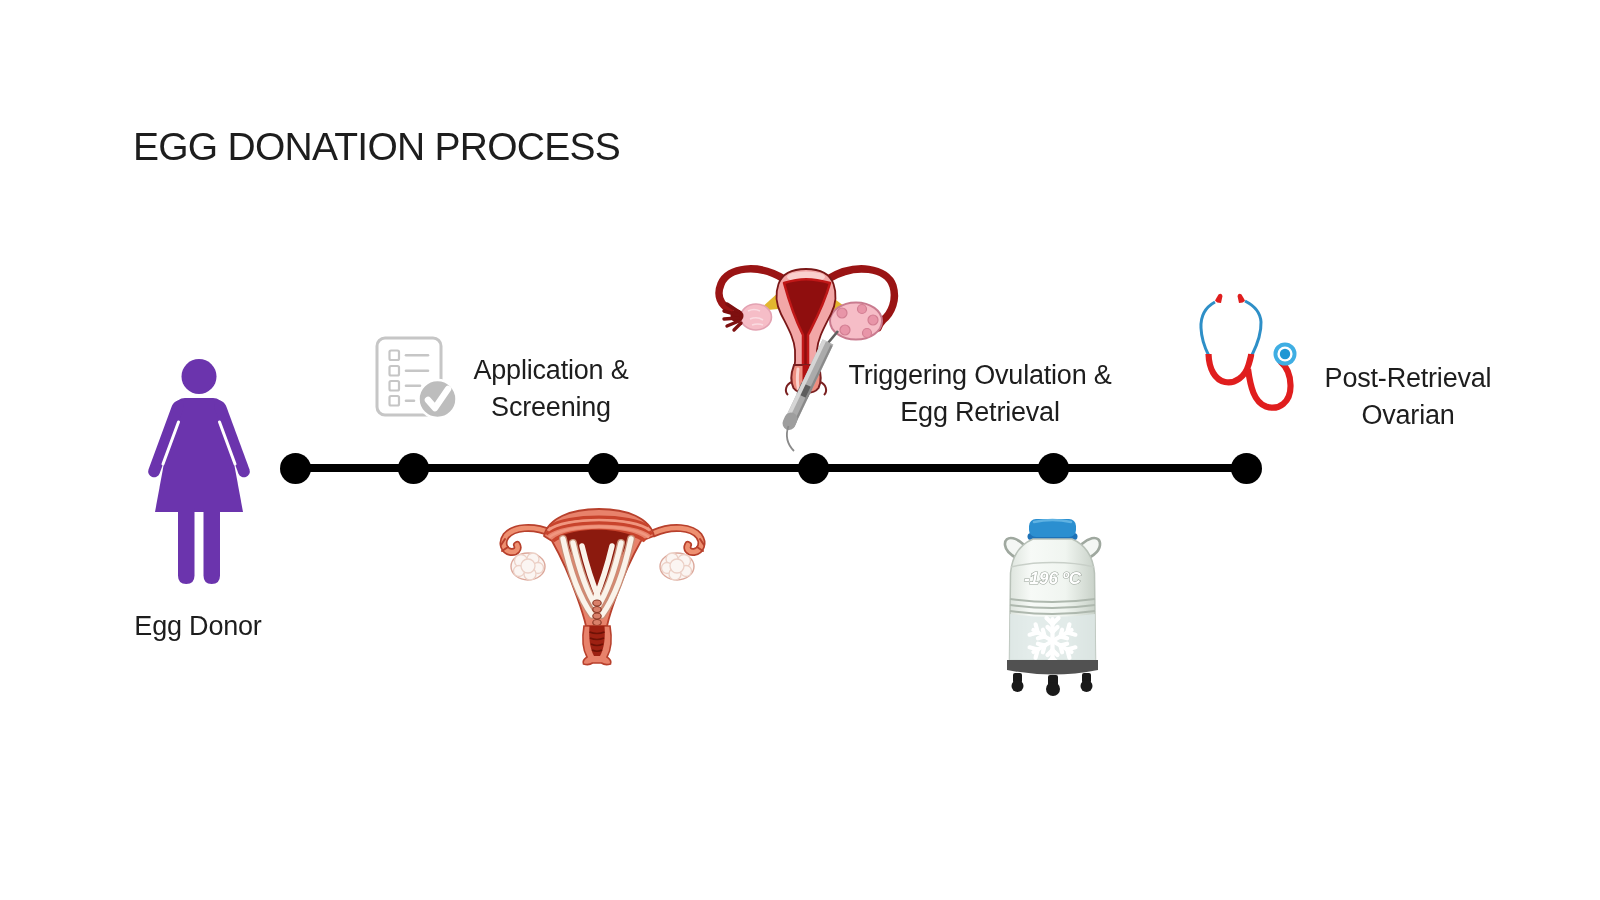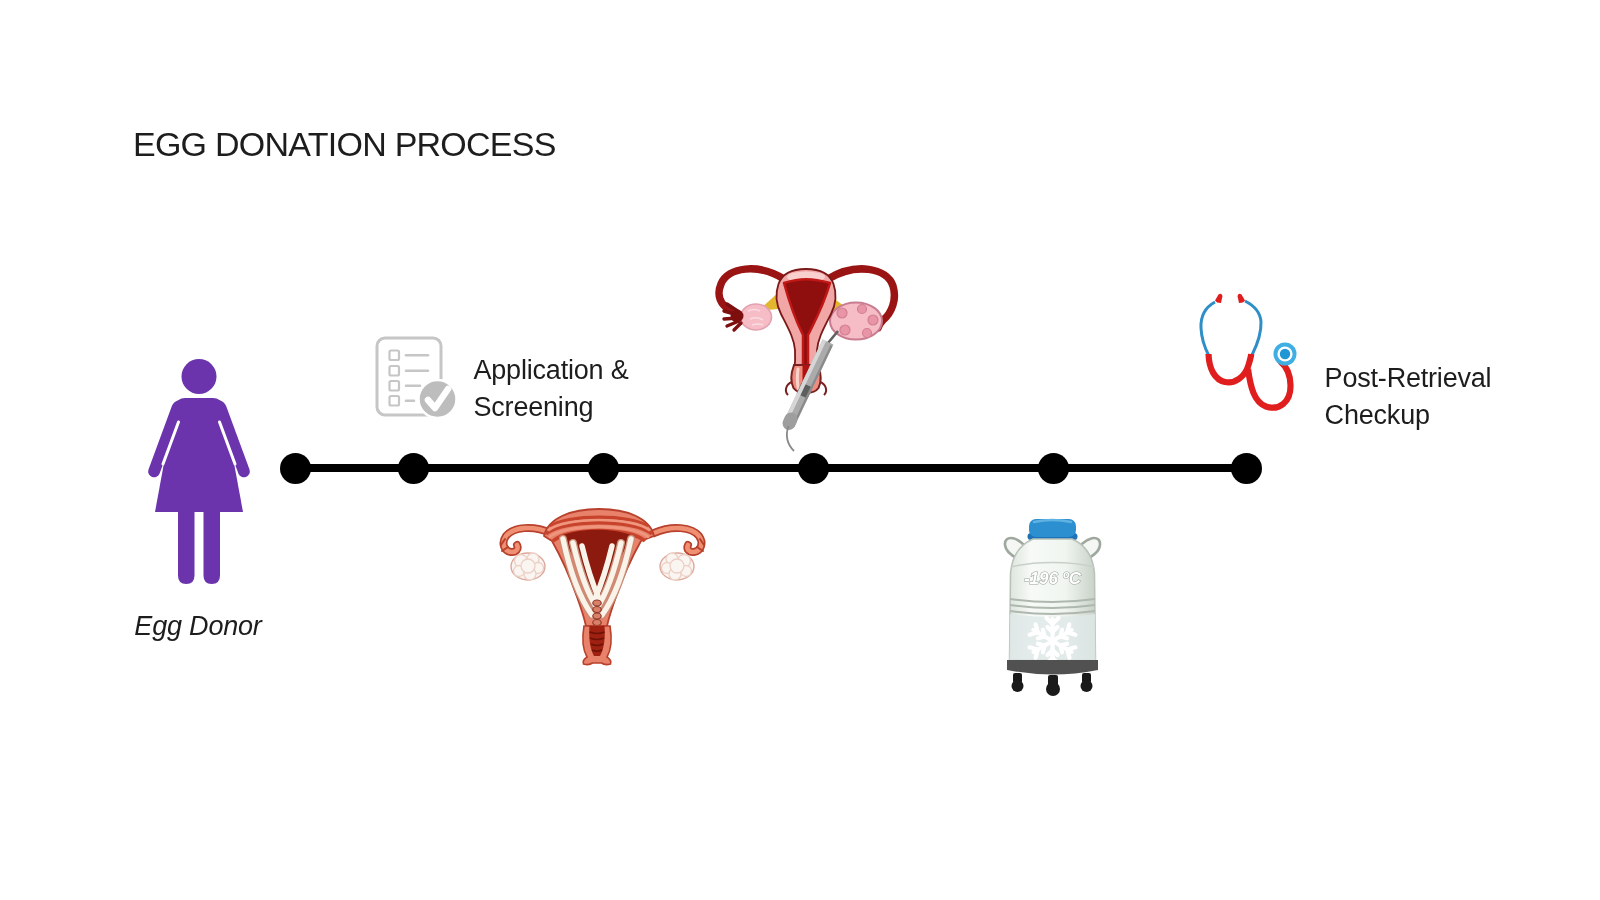--- a/index.html
+++ b/index.html
@@ -9,21 +9,21 @@
     position: relative;
     width: 1600px;
     height: 900px;
     background: var(--c-background, #fff);
     overflow: hidden;
   }
   .title {
     position: absolute;
     left: 133px;
     top: 125px;
-    font-size: 34px;
+    font-size: 39px;
     font-weight: 400;
     letter-spacing: -0.75px;
     color: var(--c-text, #1d1d1d);
     white-space: nowrap;
   }
   .timeline-line {
     position: absolute;
     left: 295px;
     top: 464px;
     width: 952px;
@@ -38,20 +38,21 @@
     background: var(--c-timeline, #000);
     top: 452.5px;
   }
   .step-label {
     position: absolute;
     transform: translateX(-50%);
     font-size: 27px;
     line-height: 37px;
     letter-spacing: -0.2px;
     color: var(--c-text, #1d1d1d);
+    text-align: center;
     white-space: pre-line;
   }
   .icon-abs { position: absolute; }
 </style>
 </head>
 <body>
 
 <div class="canvas">
 
   <div class="title">EGG DONATION PROCESS</div>
@@ -73,21 +74,21 @@
       <path d="M 36,50 C 31,50 28,53 26.5,57 L 3.5,119.5 A 5.9,5.9 0 0 0 14.6,123.5 L 38,60 C 39.5,55 39.5,50 36,50 Z"></path>
       <path d="M 72,50 C 77,50 80,53 81.5,57 L 104.5,119.5 A 5.9,5.9 0 0 1 93.4,123.5 L 70,60 C 68.5,55 68.5,50 72,50 Z"></path>
       <path d="M 33,158 L 49.5,158 L 49.5,225.5 Q 49.5,234 41.2,234 Q 33,234 33,225.5 Z"></path>
       <path d="M 58.5,158 L 75,158 L 75,225.5 Q 75,234 66.7,234 Q 58.5,234 58.5,225.5 Z"></path>
     </g>
     <g stroke="#ffffff" stroke-width="3" stroke-linecap="round">
       <line x1="33.5" y1="72" x2="18" y2="114"></line>
       <line x1="74.5" y1="72" x2="90" y2="114"></line>
     </g>
   </svg>
-  <div class="step-label" style="left:198px; top:608px;font-style:italic;">Egg Donor</div>
+  <div class="step-label" style="left:198px; top:608px;">Egg Donor</div>
 
   <svg class="icon-abs" style="left:370px; top:330px;" width="92" height="94" viewBox="0 0 92 94">
     <g fill="none" stroke="var(--c-icon-gray,#c6c6c6)">
       <rect x="7" y="8" width="64" height="77" rx="8" stroke-width="3" fill="#ffffff"></rect>
       <rect x="19.5" y="20.5" width="9.5" height="9.5" rx="1.5" stroke-width="2.2"></rect>
       <rect x="19.5" y="36" width="9.5" height="9.5" rx="1.5" stroke-width="2.2"></rect>
       <rect x="19.5" y="51" width="9.5" height="9.5" rx="1.5" stroke-width="2.2"></rect>
       <rect x="19.5" y="66" width="9.5" height="9.5" rx="1.5" stroke-width="2.2"></rect>
       <g stroke-width="2.6" stroke-linecap="round">
         <line x1="36" y1="25.2" x2="58" y2="25.2"></line>
@@ -222,20 +223,22 @@
     <path d="M 88,114 C 87,122 87,128 88.5,134" fill="none" stroke="#fbd9d4" stroke-width="3" stroke-linecap="round" opacity="0.9"></path>
 
     <line x1="128" y1="76" x2="118" y2="88" stroke="#606060" stroke-width="2.6"></line>
     <line x1="118" y1="87" x2="79" y2="169" stroke="#ababab" stroke-width="12"></line>
     <line x1="97" y1="130" x2="92" y2="141" stroke="#5e5e5e" stroke-width="12"></line>
     <line x1="114.5" y1="85" x2="76.5" y2="165" stroke="#d6d6d6" stroke-width="4"></line>
     <line x1="121.5" y1="90.5" x2="83" y2="171.5" stroke="#8a8a8a" stroke-width="2.2"></line>
     <line x1="81" y1="164" x2="79" y2="168.5" stroke="#9e9e9e" stroke-width="13" stroke-linecap="round"></line>
     <path d="M 78.5,171 C 75,181 77,189 84,196" fill="none" stroke="#8a8a8a" stroke-width="1.8"></path>
   </svg>
+  <div class="step-label" style="left:980px; top:357px;">Triggering Ovulation &amp;
+Egg Retrieval</div>
 
   <svg class="icon-abs" style="left:1000px; top:515px;" width="105" height="185" viewBox="0 0 105 185">
     <defs>
       <linearGradient id="tankBody" x1="0" y1="0" x2="1" y2="0">
         <stop offset="0" stop-color="#dde4dd"></stop>
         <stop offset="0.25" stop-color="#f7faf7"></stop>
         <stop offset="0.65" stop-color="#f0f5f0"></stop>
         <stop offset="1" stop-color="#c8d1c8"></stop>
       </linearGradient>
     </defs>
@@ -299,15 +302,15 @@
     </g>
 
     <path d="M 13.5,64 C 14,79 20,90 30,92 C 40,94 50,87 53.5,75 C 55,70 56,67 56.2,64" fill="none" stroke="var(--c-steth-red,#e01e1e)" stroke-width="6.2"></path>
     <path d="M 53,79 C 55.5,97 59,112 71,116.5 C 84,121 96,112 95.5,95 C 95.2,83 91,76 85,71" fill="none" stroke="var(--c-steth-red,#e01e1e)" stroke-width="6.2"></path>
 
     <circle cx="90" cy="64" r="11.5" fill="#3faee3"></circle>
     <circle cx="90" cy="64" r="7.6" fill="#ffffff"></circle>
     <circle cx="90" cy="64" r="5.2" fill="#1f97d4"></circle>
   </svg>
   <div class="step-label" style="left:1408px; top:360px;">Post-Retrieval
-Checkup</div>
+Ovarian</div>
 
 </div>
 
 </body></html>

